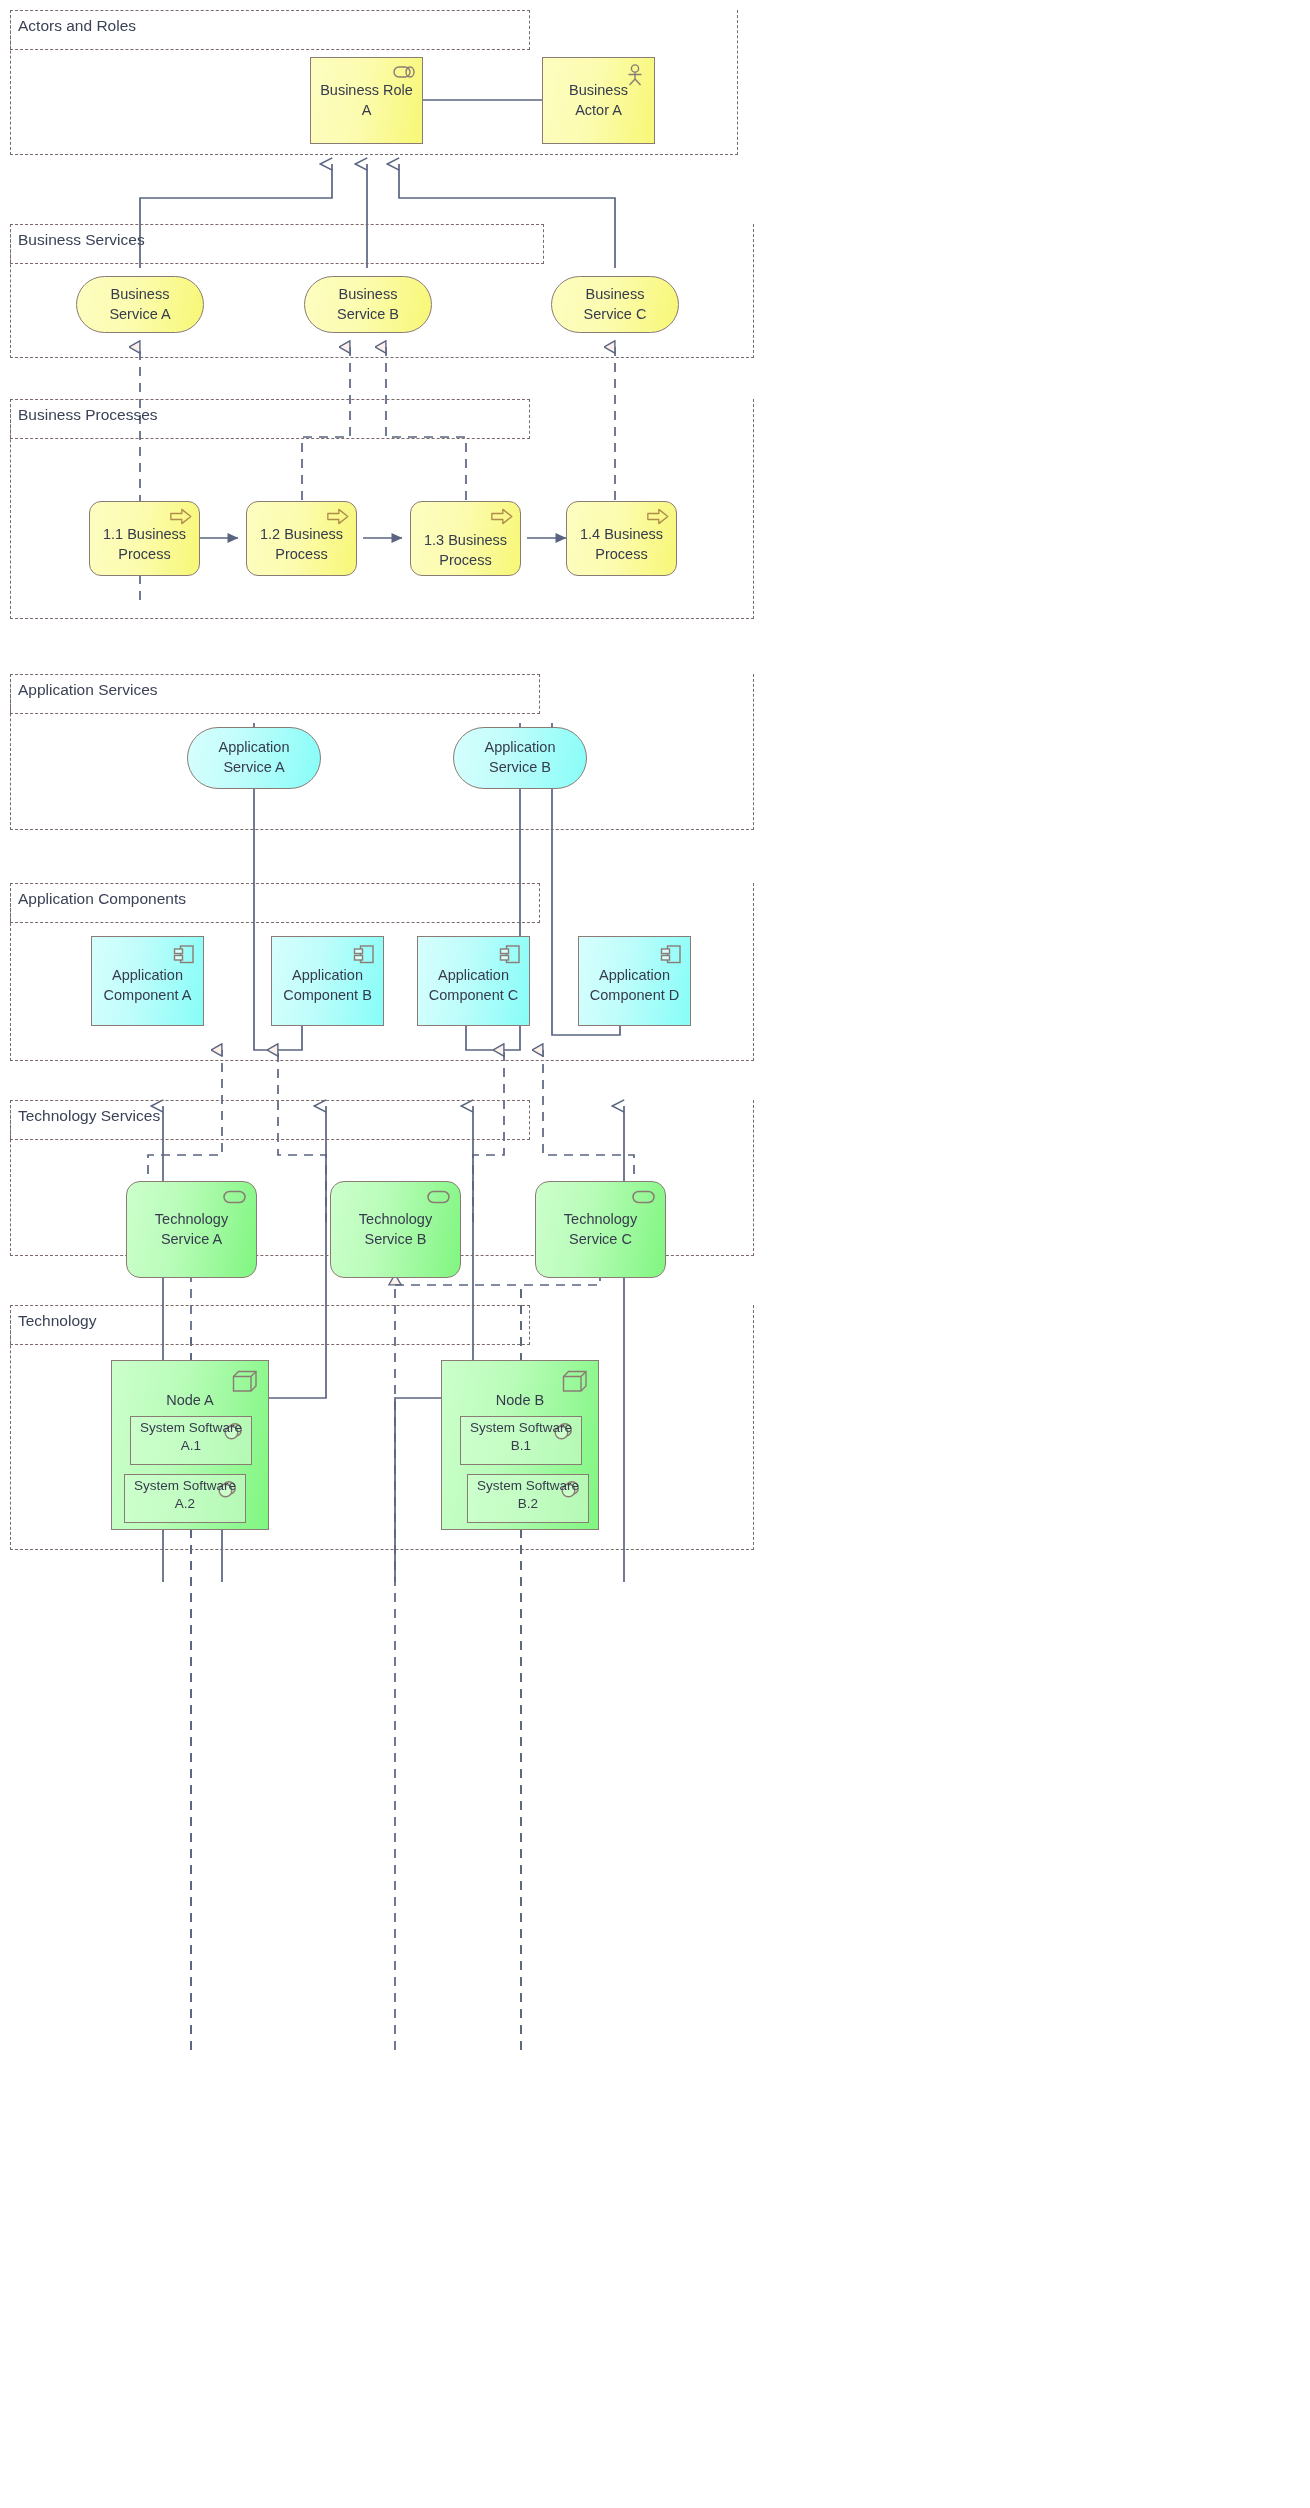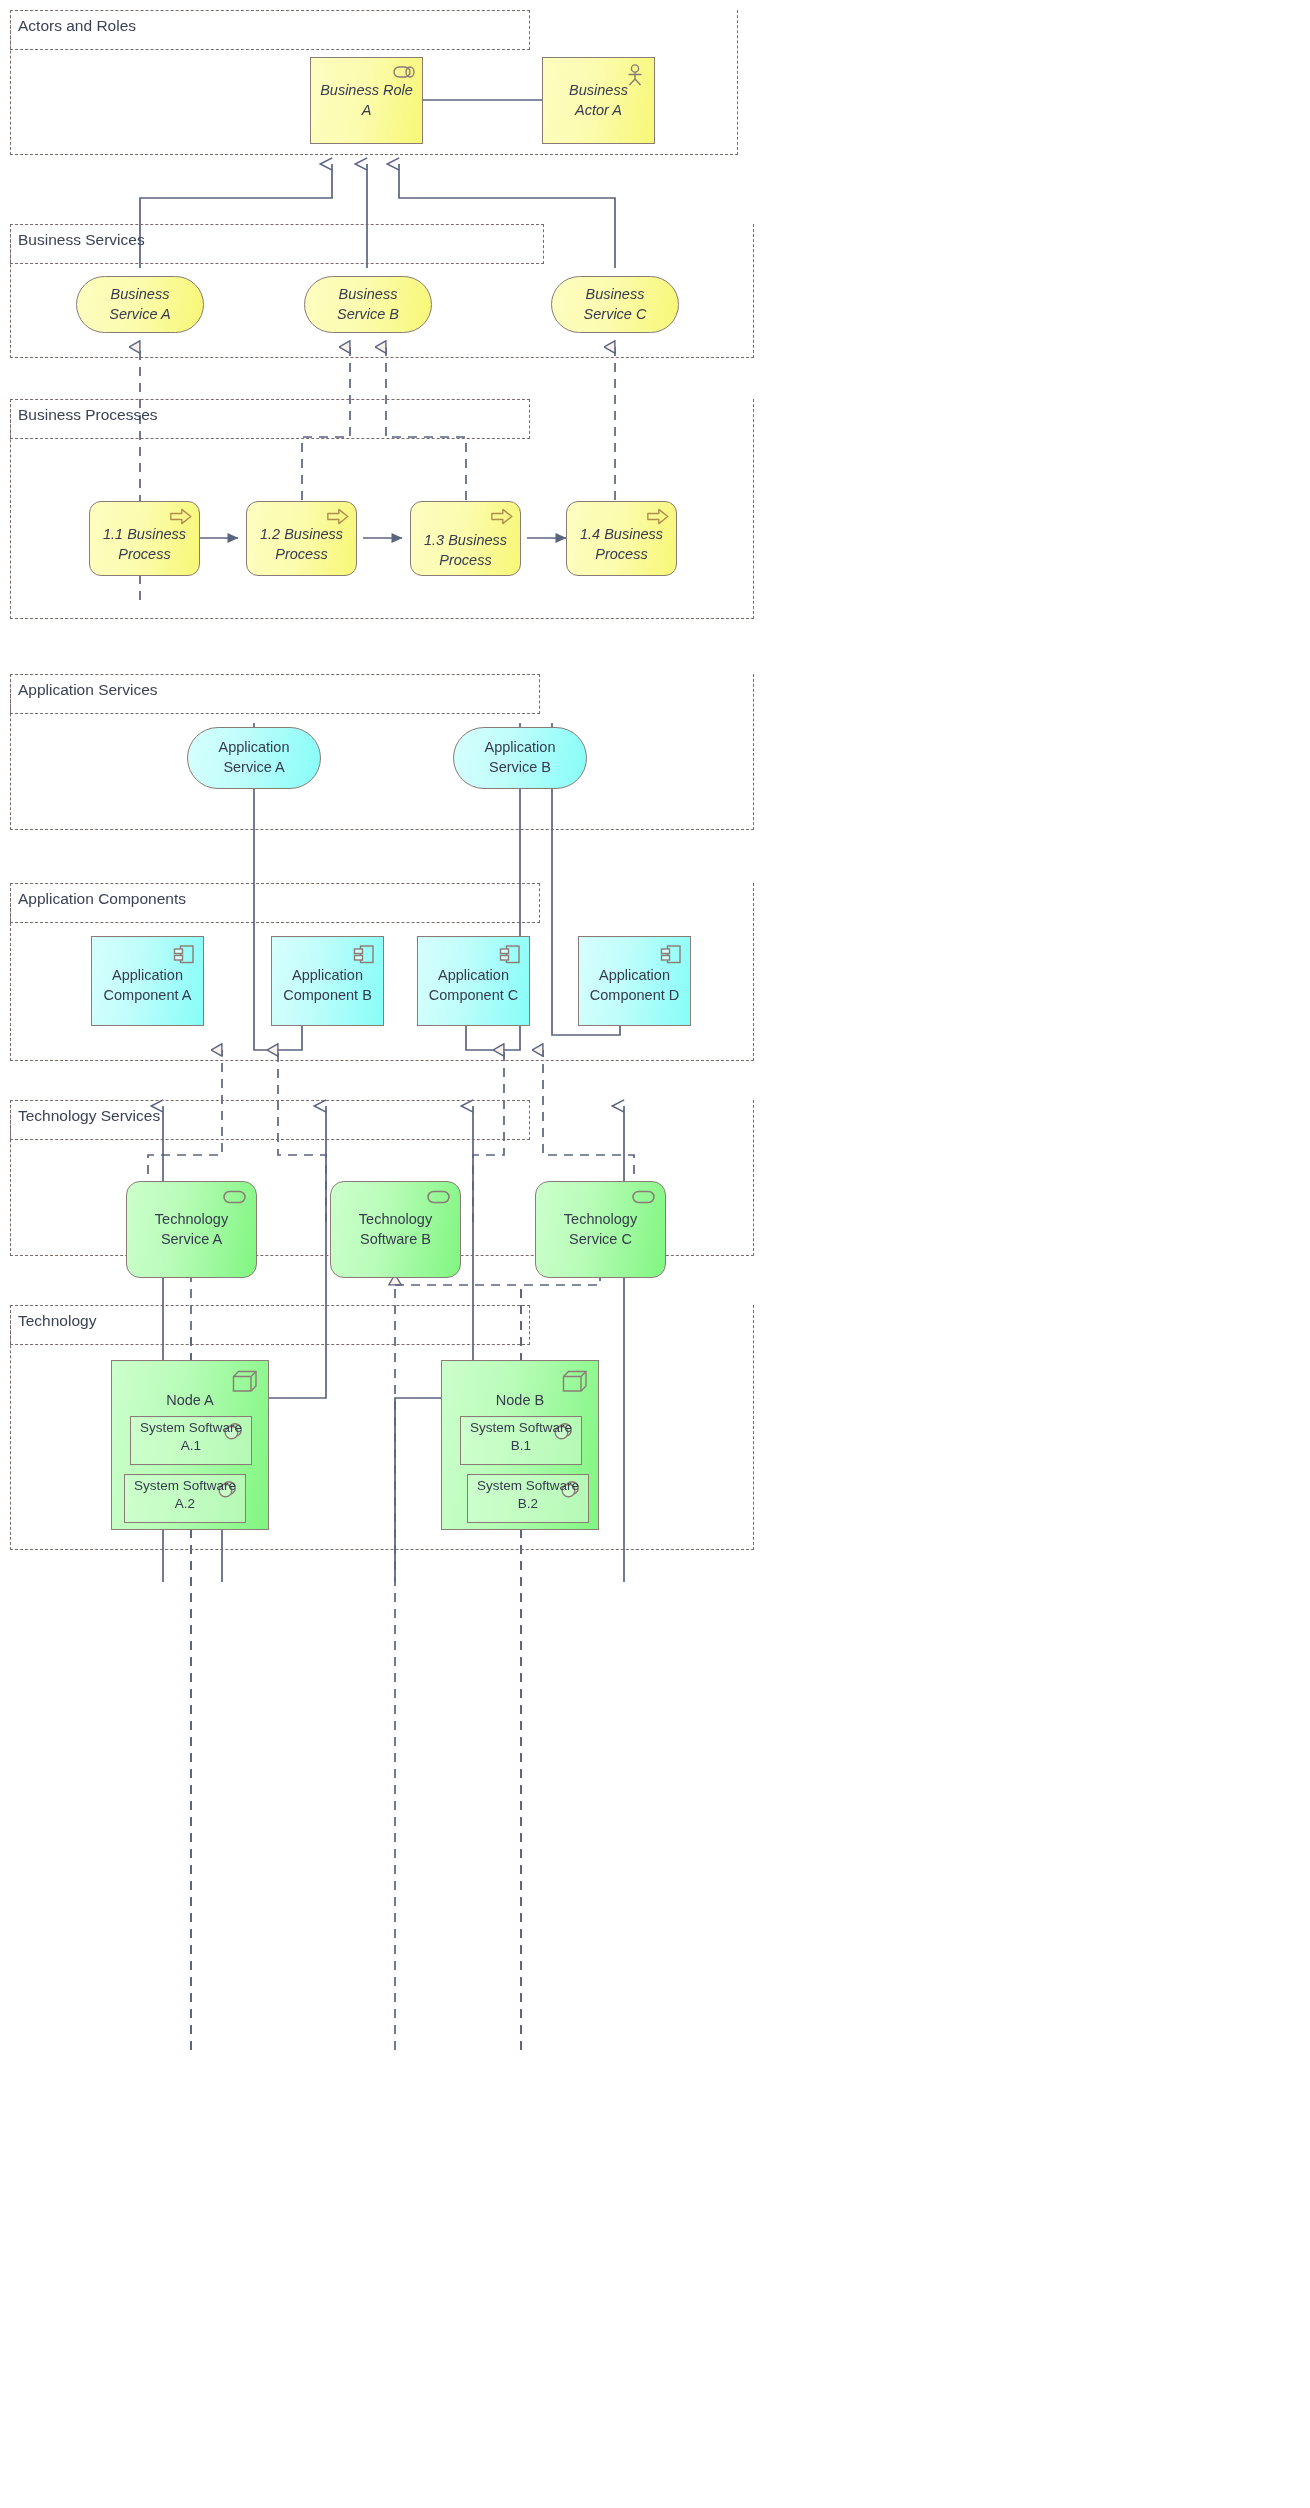--- a/index.html
+++ b/index.html
@@ -9,21 +9,21 @@
 
   .layer{position:absolute;border:1.6px dashed #7b6b68;box-sizing:border-box;}
   .layer-head{position:absolute;border:1.6px dashed #7b6b68;border-bottom:1.6px dashed #7b6b68;
     box-sizing:border-box;background:transparent;}
   .layer-title{position:absolute;font-size:15.5px;color:#3b4256;white-space:nowrap;}
 
   .node{position:absolute;box-sizing:border-box;border:1.7px solid #8a7b74;
         display:flex;align-items:center;justify-content:center;text-align:center;
         color:#363b4d;font-size:14.5px;line-height:1.35;z-index:5;}
 
-  .biz{background:linear-gradient(100deg,#fdfdc0 0%,#fcfcb0 45%,#f7f776 100%);font-style:italic;}
+  .biz{background:linear-gradient(100deg,#fdfdc0 0%,#fcfcb0 45%,#f7f776 100%);}
   .app{background:linear-gradient(100deg,#d6fffd 0%,#c0fdfb 40%,#87fdf8 100%);}
   .tech{background:linear-gradient(100deg,#ccffcc 0%,#b9fcb9 40%,#80f680 100%);}
 
   .rect{border-radius:0;}
   .svc{border-radius:36px;}
   .proc{border-radius:12px;}
   .grpproc{border-radius:18px;}
   .techsvc{border-radius:14px;margin-top:36px;}
 
   .lbl{padding:0 8px;display:block;}
@@ -259,21 +259,21 @@
     </span>
     <span class="lbl">Technology Service A</span>
   </div>
 
   <div class="node tech techsvc" style="left:330px;top:1145px;width:131px;height:97px;">
     <span class="ic" style="right:9px;top:8px;">
       <svg width="24" height="14" viewBox="0 0 24 14">
         <rect x="1" y="1.5" width="21" height="11" rx="5.5" fill="none" stroke="#8a7b74" stroke-width="1.5"></rect>
       </svg>
     </span>
-    <span class="lbl">Technology Software B</span>
+    <span class="lbl">Technology Service B</span>
   </div>
 
   <div class="node tech techsvc" style="left:535px;top:1145px;width:131px;height:97px;">
     <span class="ic" style="right:9px;top:8px;">
       <svg width="24" height="14" viewBox="0 0 24 14">
         <rect x="1" y="1.5" width="21" height="11" rx="5.5" fill="none" stroke="#8a7b74" stroke-width="1.5"></rect>
       </svg>
     </span>
     <span class="lbl">Technology Service C</span>
   </div>

